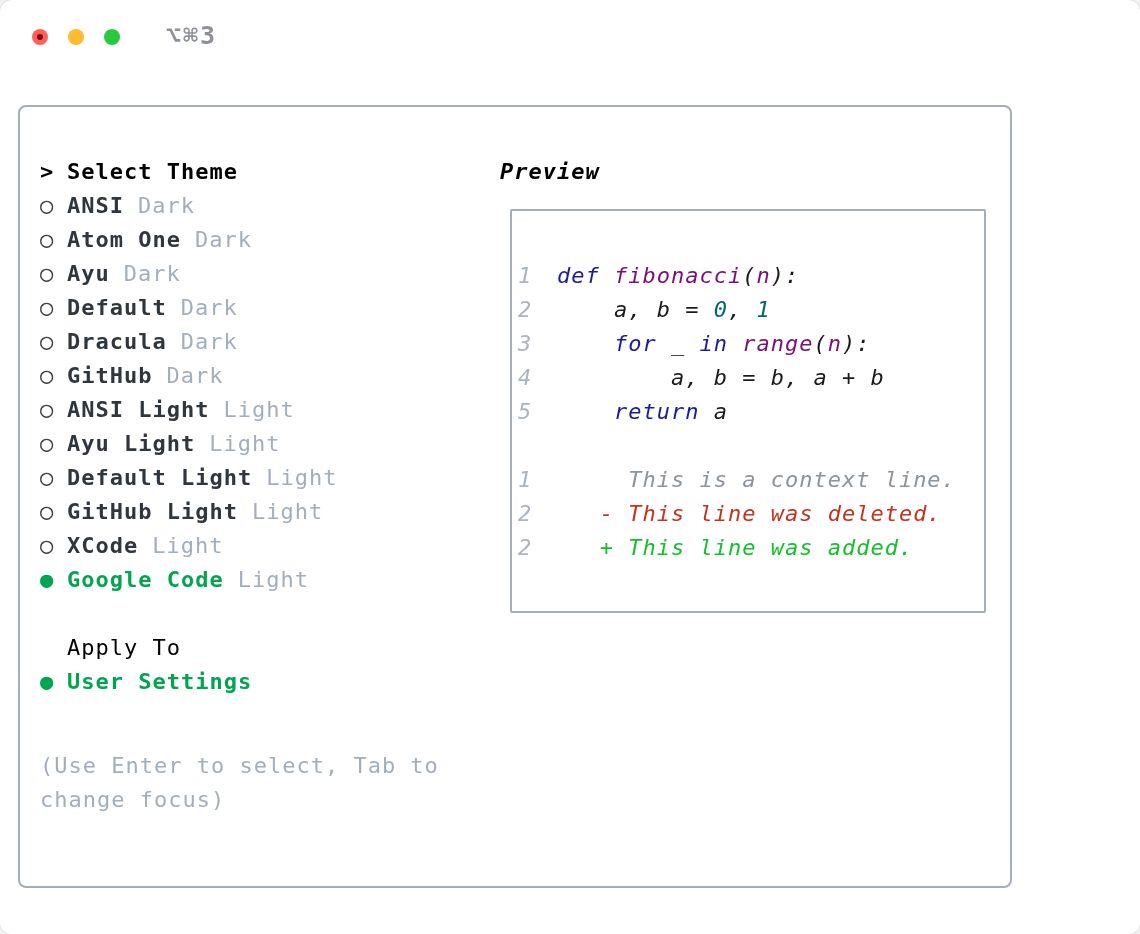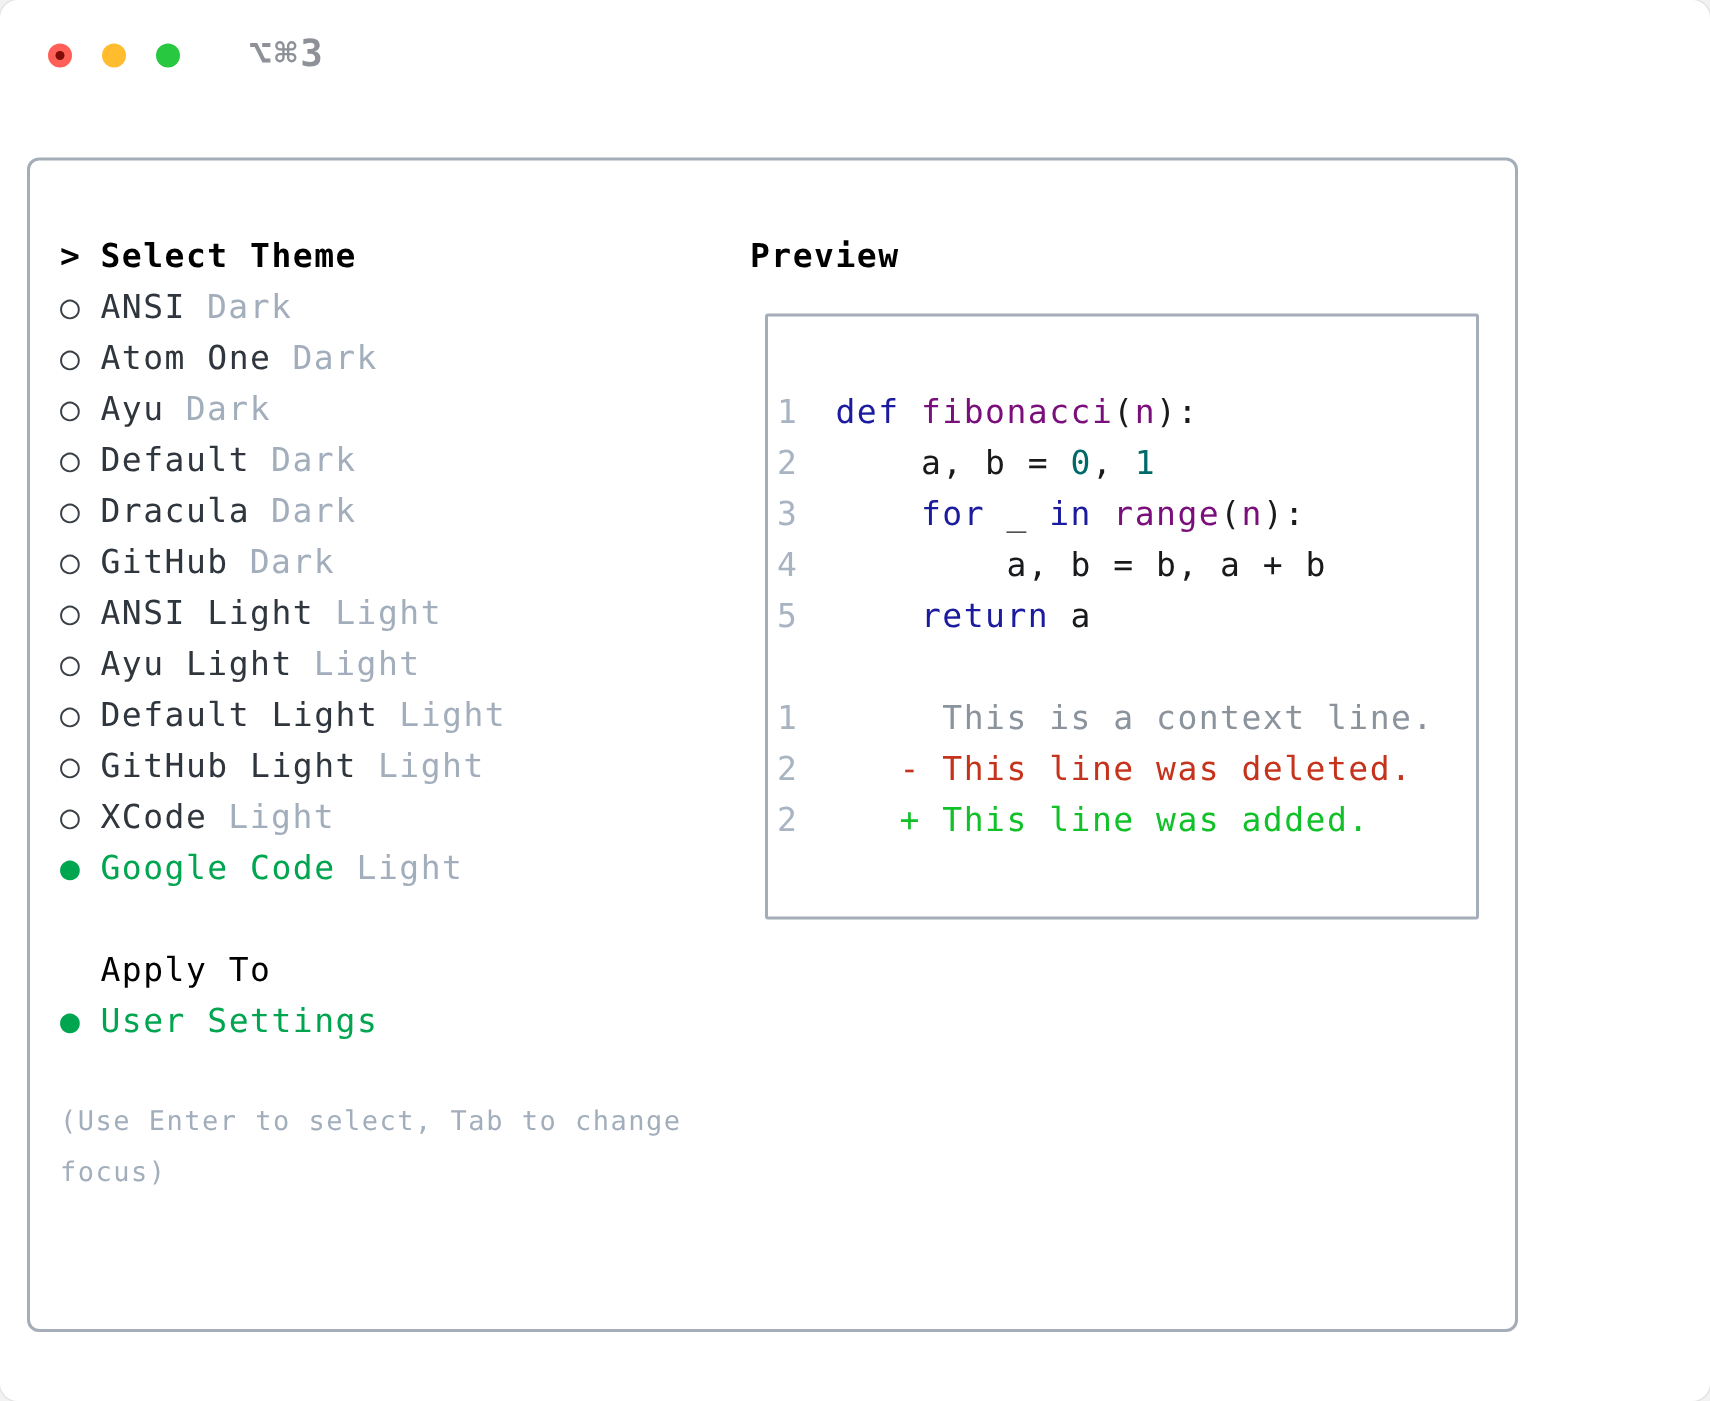--- a/index.html
+++ b/index.html
@@ -24,34 +24,34 @@
     color:#8e9298;letter-spacing:2px;
     font-family:"DejaVu Sans Mono","DejaVu Sans",sans-serif;
   }
   
   .panel{
     position:absolute;left:18px;top:105px;width:994px;height:783px;
     box-sizing:border-box;border:2px solid var(--border-gray);border-radius:8px;
     background:#fff;display:flex;padding:48px 0 0 20px;
   }
   .left-col{width:460px;flex:none;}
-  .right-col{flex:none;}
+  .right-col{flex:none;font-style:italic;}
   .row{height:34px;line-height:34px;font-size:22px;letter-spacing:1px;white-space:nowrap;}
   .spacer{height:34px;}
   .marker{display:inline-block;width:27px;}
   .caret{font-weight:700;color:#000;}
   .radio{color:#3a4046;}
   .radio-on{color:var(--select-green);}
   .heading{font-weight:700;color:#000;}
   .heading2{color:#000;}
-  .opt-name{color:var(--item-dark);}
+  .opt-name{color:var(--item-dark);font-weight:bold;}
   .selected .opt-name{color:var(--select-green);}
   .variant{color:var(--muted-gray);margin-left:14px;text-align:right;}
   .help{
-    margin-top:32px;width:430px;font-size:18px;line-height:34px;
+    margin-top:50px;width:430px;font-size:22px;line-height:34px;
     letter-spacing:1px;color:var(--muted-gray);white-space:normal;
   }
   
   .preview-box{
     margin-left:10px;margin-top:20px;width:476px;box-sizing:border-box;
     border:2px solid var(--border-gray);border-radius:2px;background:#fff;
     padding:48px 0 46px 6px;
   }
   .code-line{height:34px;line-height:34px;font-size:22px;letter-spacing:1px;white-space:pre;}
   .gutter{display:inline-block;width:13px;text-align:right;margin-right:26px;color:var(--gutter-gray);}

